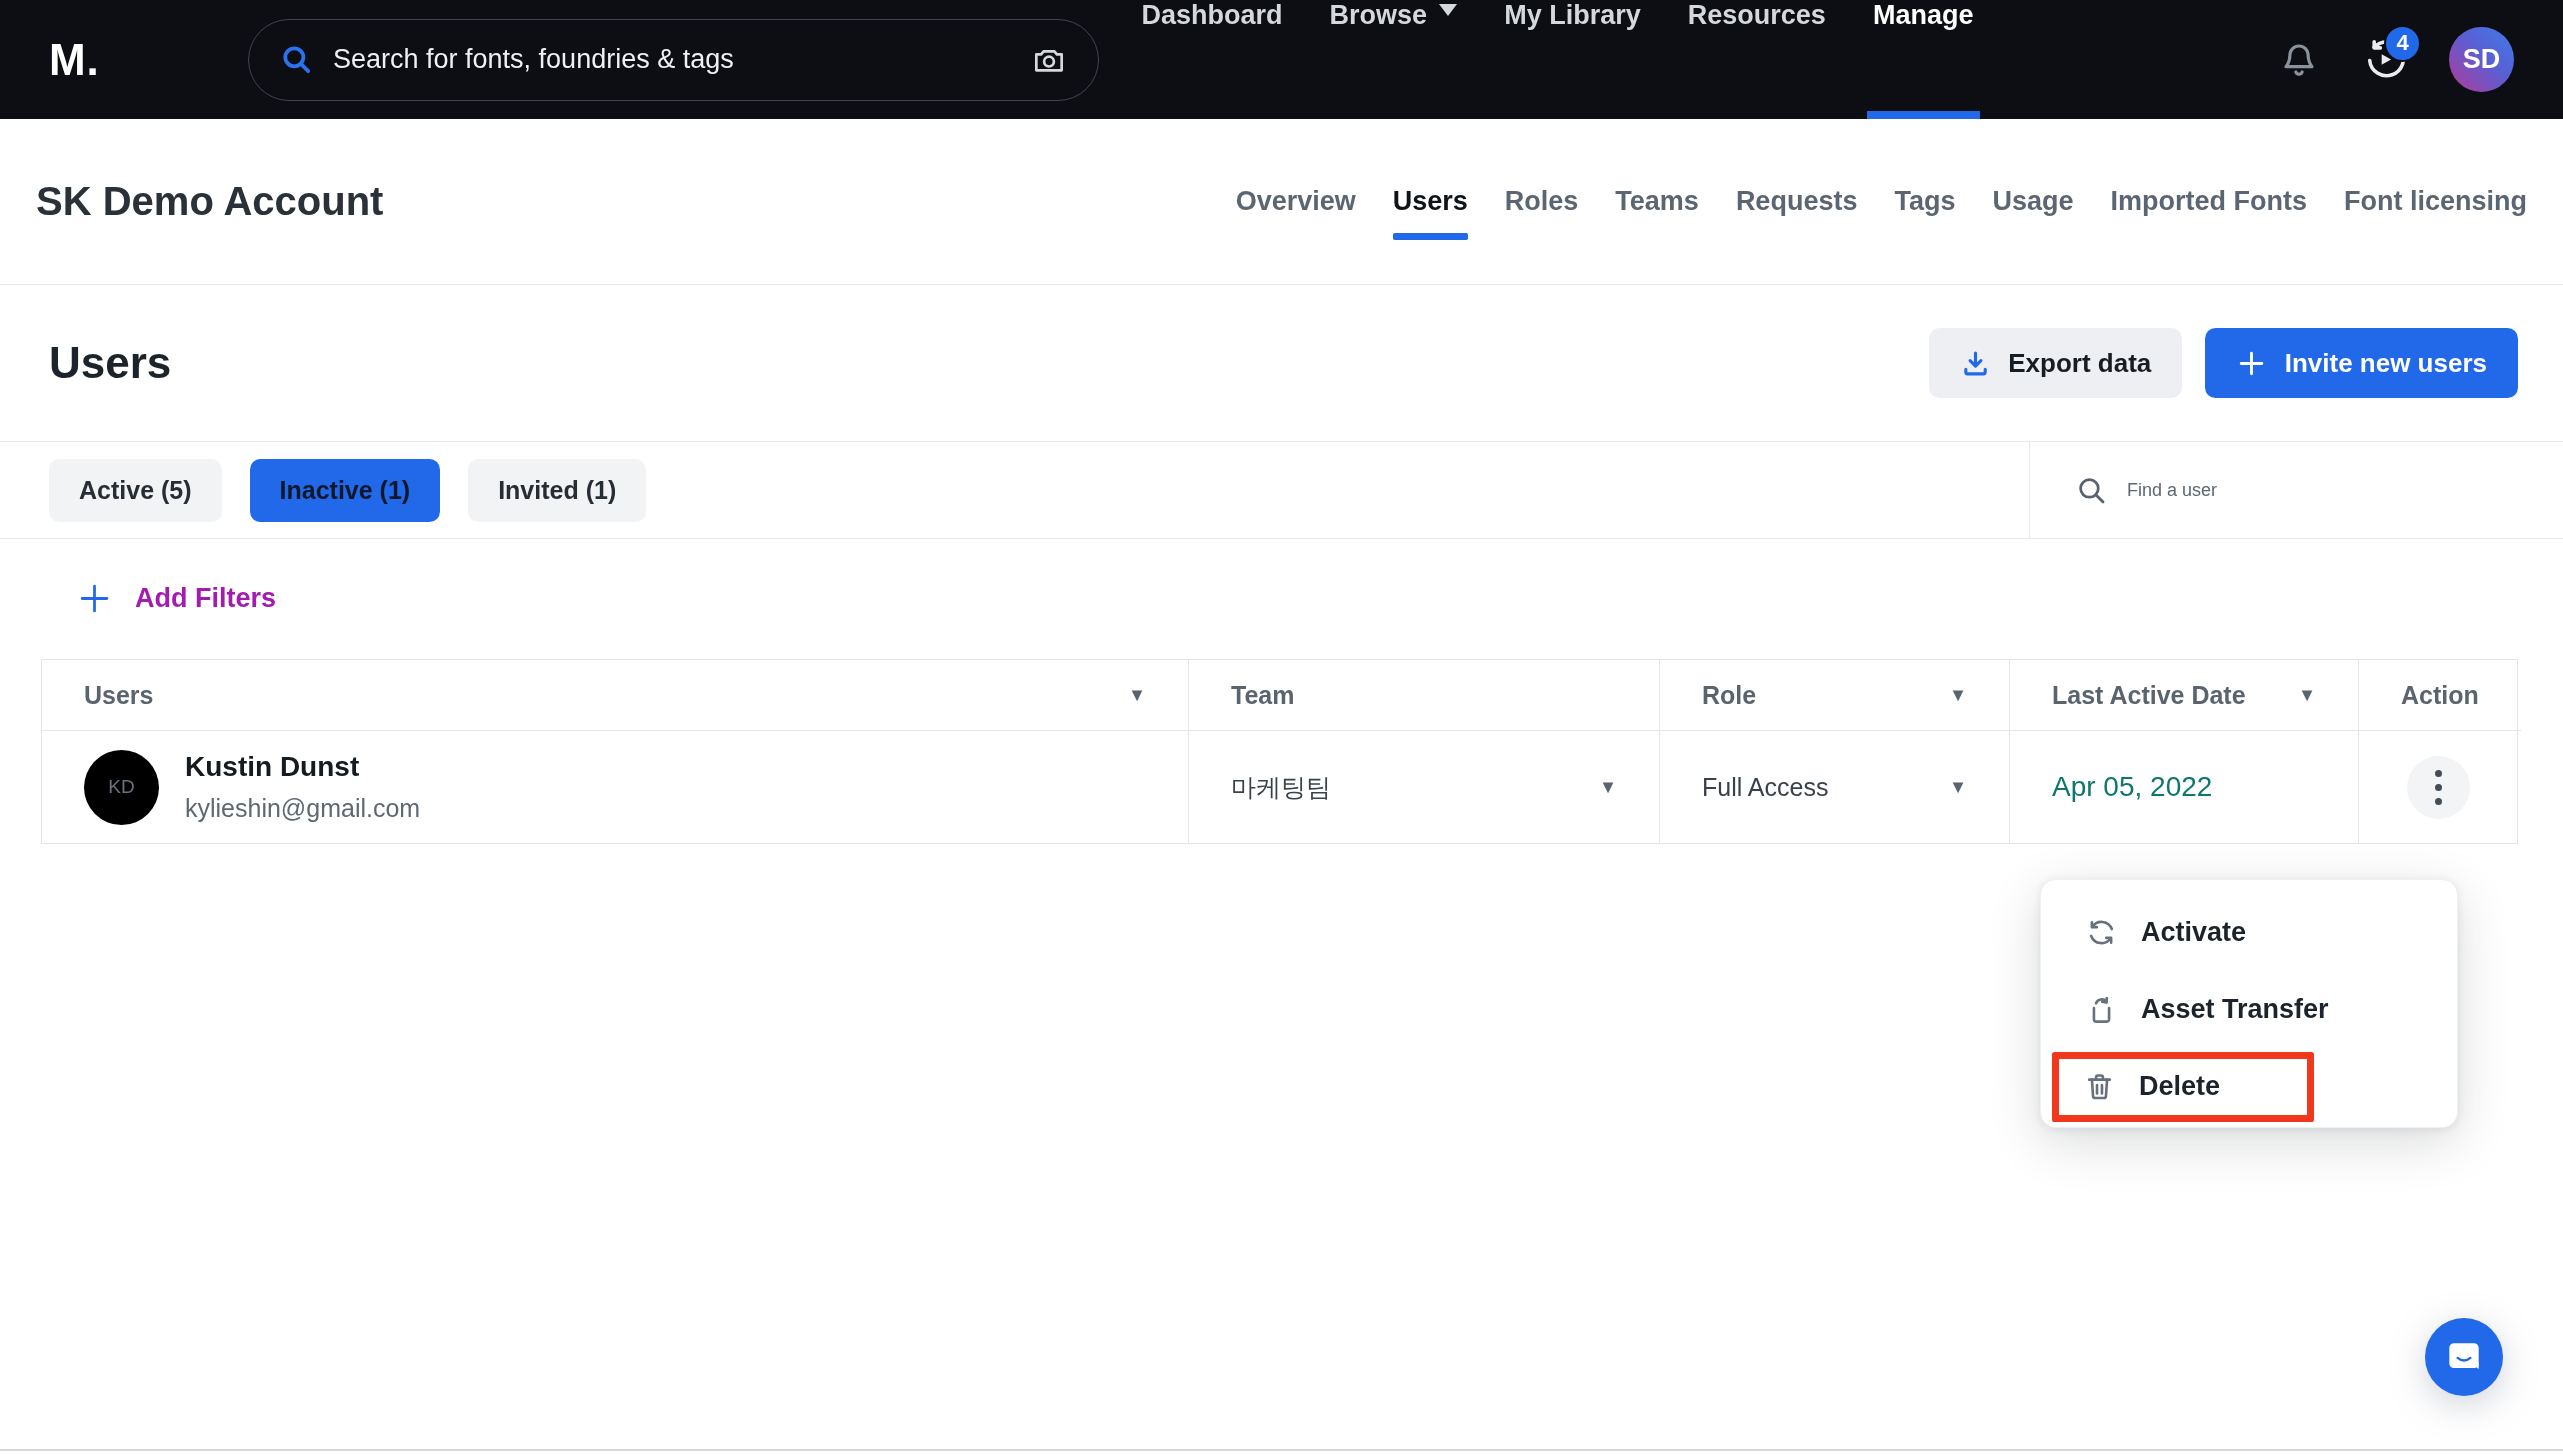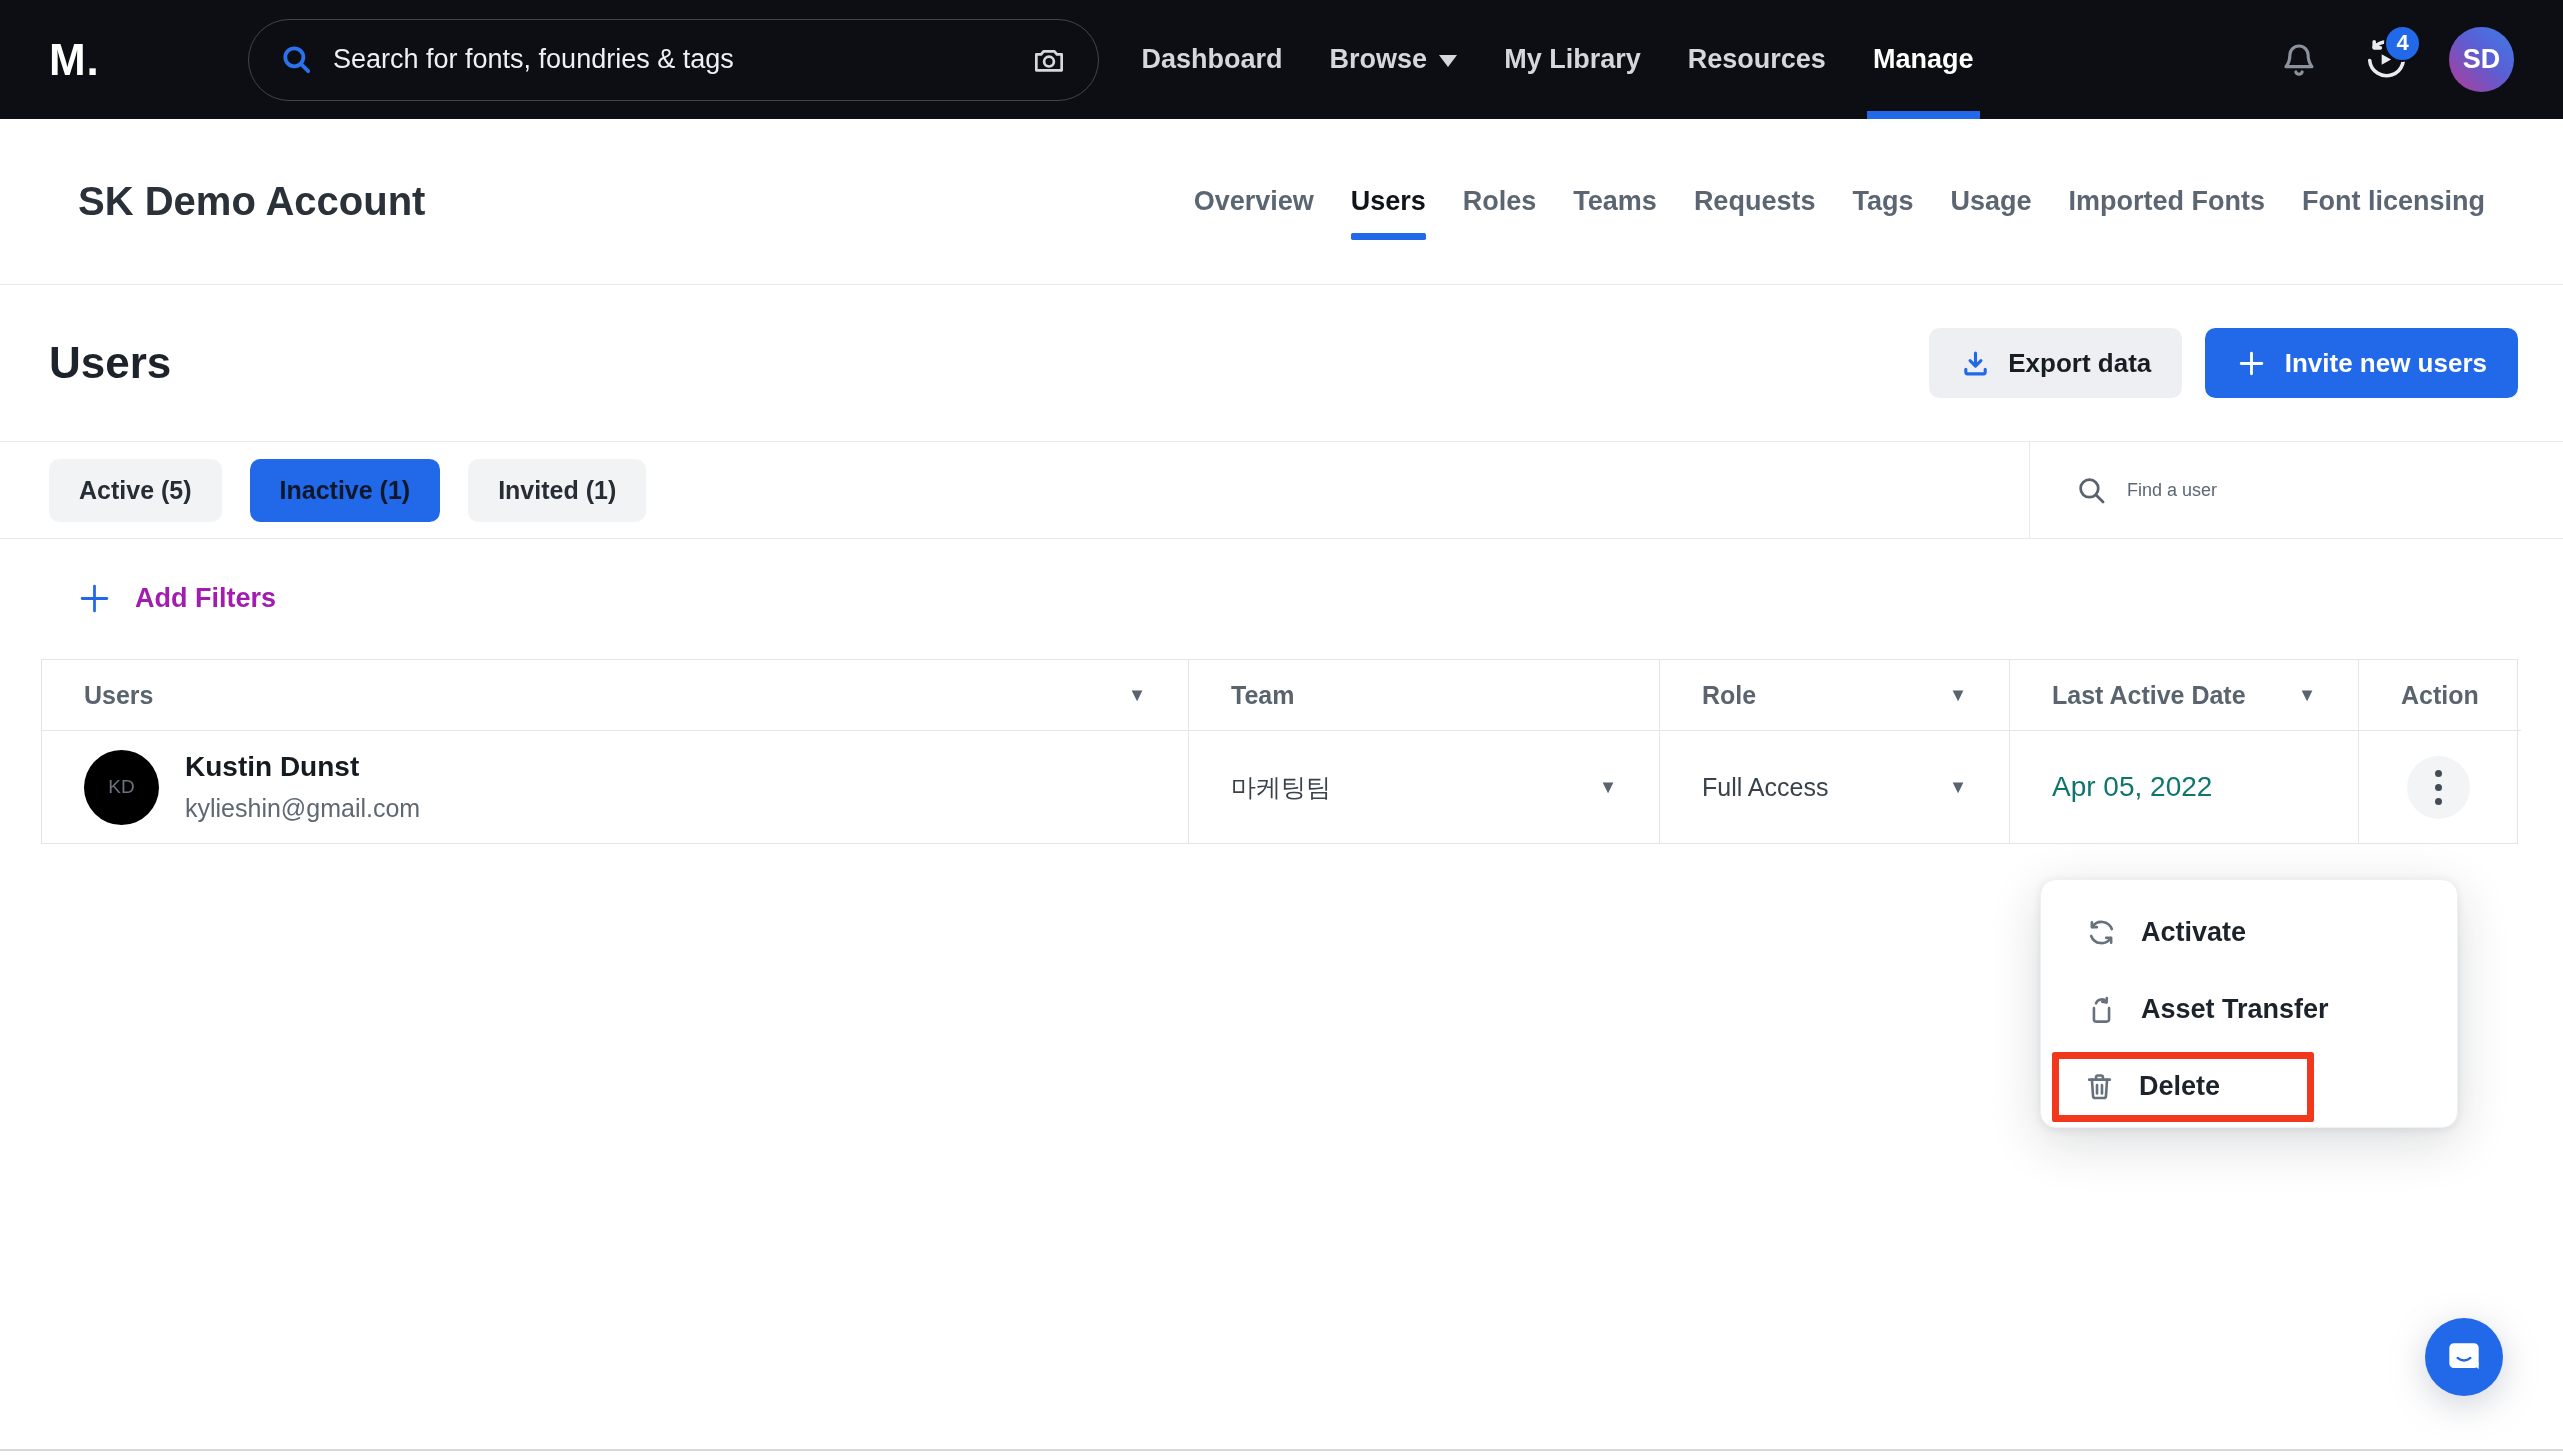--- a/index.html
+++ b/index.html
@@ -10,38 +10,38 @@
   
   .topbar { height:119px; background:#0C0E13; display:flex; align-items:center;
     padding:0 49px; position:relative; }
   .logo { color:#fff; font-size:44px; font-weight:bold; letter-spacing:0.9px; width:199px; }
   .search-pill { width:851px; height:82px; border:1.7px solid #41464e; border-radius:44px;
     display:flex; align-items:center; padding:0 30px; gap:19px; }
   .search-pill input { flex:1; background:transparent; border:none; outline:none;
     color:#f0f2f4; font-size:27px; font-family:inherit; }
   .search-pill input::placeholder { color:#eef0f3; opacity:1; }
   .nav-links { display:flex; align-items:center; margin-left:19px; height:119px; }
-  .nav-link { display:flex; align-items:center; gap:12.2px; height:119px; padding:0 23.5px;
+  .nav-link { display:flex; align-items:flex-start; gap:12.2px; height:119px; padding:0 23.5px;
     color:#d4d7db; font-size:27px; font-weight:bold; cursor:pointer; position:relative; }
   .nav-link.active { color:#fff; }
   .nav-link.active::after { content:""; position:absolute; left:17.4px; right:17.4px;
     bottom:0; height:7.8px; background:#2169E8; }
   .caret-down { width:0; height:0; border-left:9.6px solid transparent;
     border-right:9.6px solid transparent; border-top:12.2px solid #d4d7db; margin-top:3.5px; }
   .top-icons { margin-left:auto; display:flex; align-items:center; gap:42px; }
   .icon-btn { position:relative; display:flex; align-items:center; cursor:pointer; }
   .badge { position:absolute; top:-12.2px; right:-14px; min-width:37px; height:37px;
     background:#2169E8; color:#fff; border-radius:50%; font-size:22px; font-weight:bold;
     display:flex; align-items:center; justify-content:center; border:2.6px solid #0C0E13; }
   .avatar { width:65px; height:65px; border-radius:50%; color:#fff; font-size:27px;
     font-weight:bold; display:flex; align-items:center; justify-content:center;
     background:linear-gradient(225deg,#3F7BE8 0%,#5A5FD4 45%,#B23A97 100%); cursor:pointer; }
 
   
-  .account-bar { height:166px; display:flex; align-items:center; padding:0 78px;
+  .account-bar { height:166px; display:flex; align-items:center; padding:0 36px;
     border-bottom:1.7px solid #E5E8EB; background:#fff; }
   .account-title { font-size:40px; font-weight:bold; color:#2b3138; }
   .tabs { margin-left:auto; display:flex; align-items:center; gap:37px; height:166px; }
   .tab { font-size:27px; color:#5b6672; height:166px; display:flex; align-items:center;
     cursor:pointer; position:relative; font-weight:bold; }
   .tab.active { color:#0f141a; }
   .tab.active::after { content:""; position:absolute; left:0; right:0; bottom:45px;
     height:6.1px; background:#2169E8; border-radius:1.7px; }
 
   

